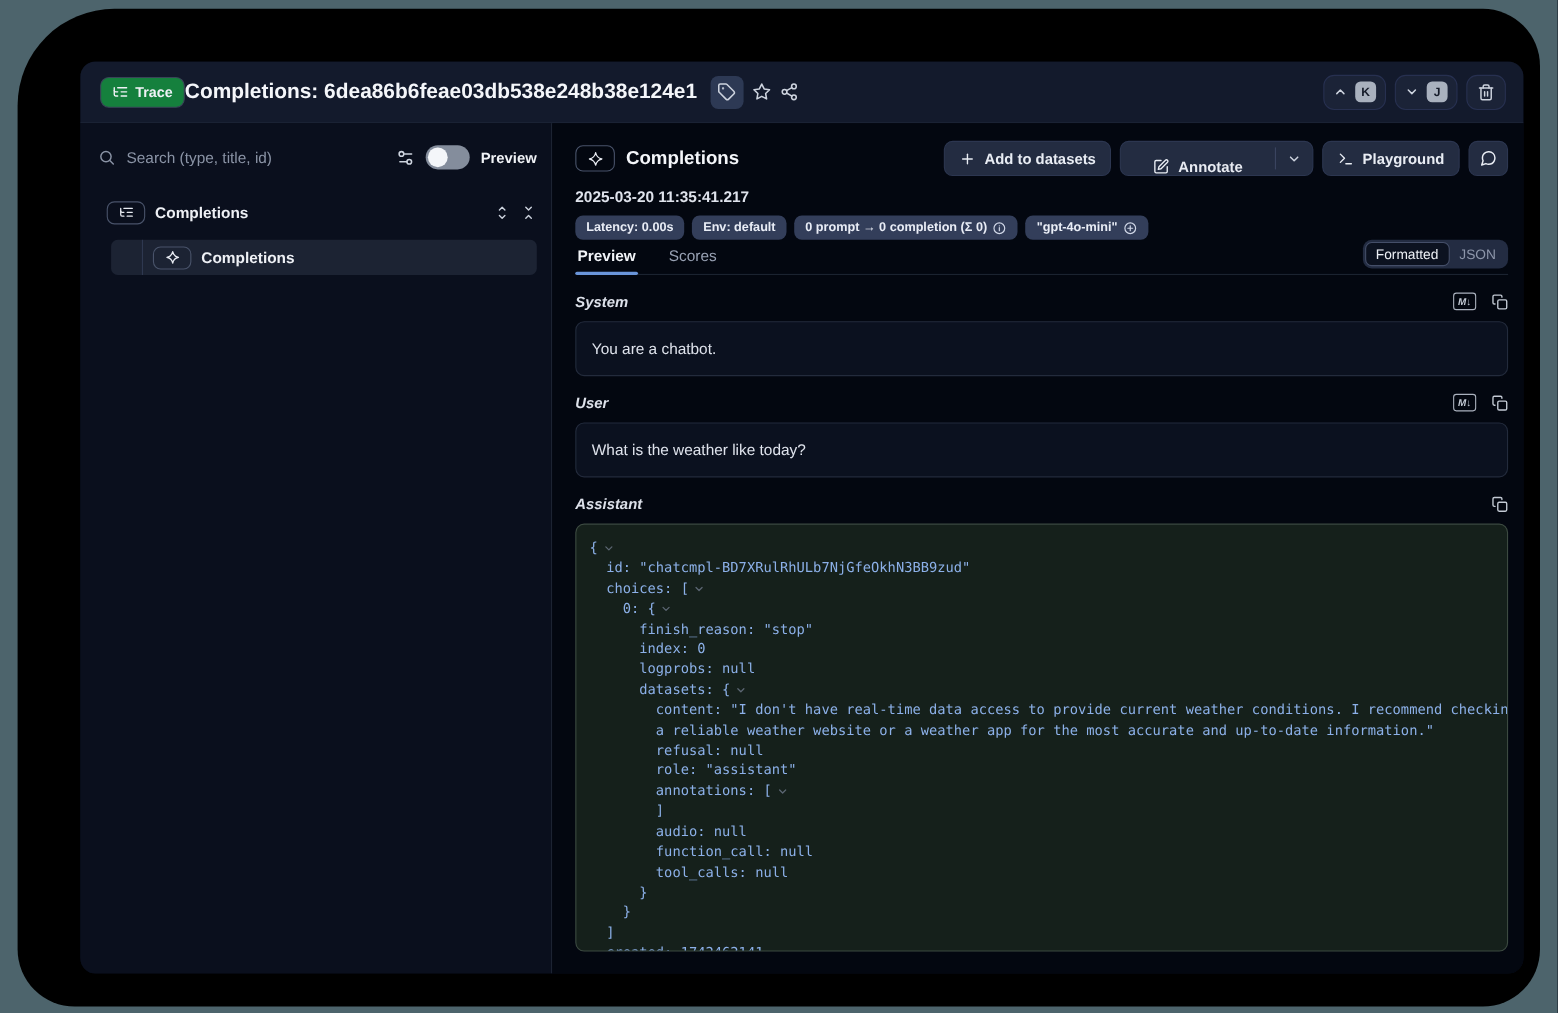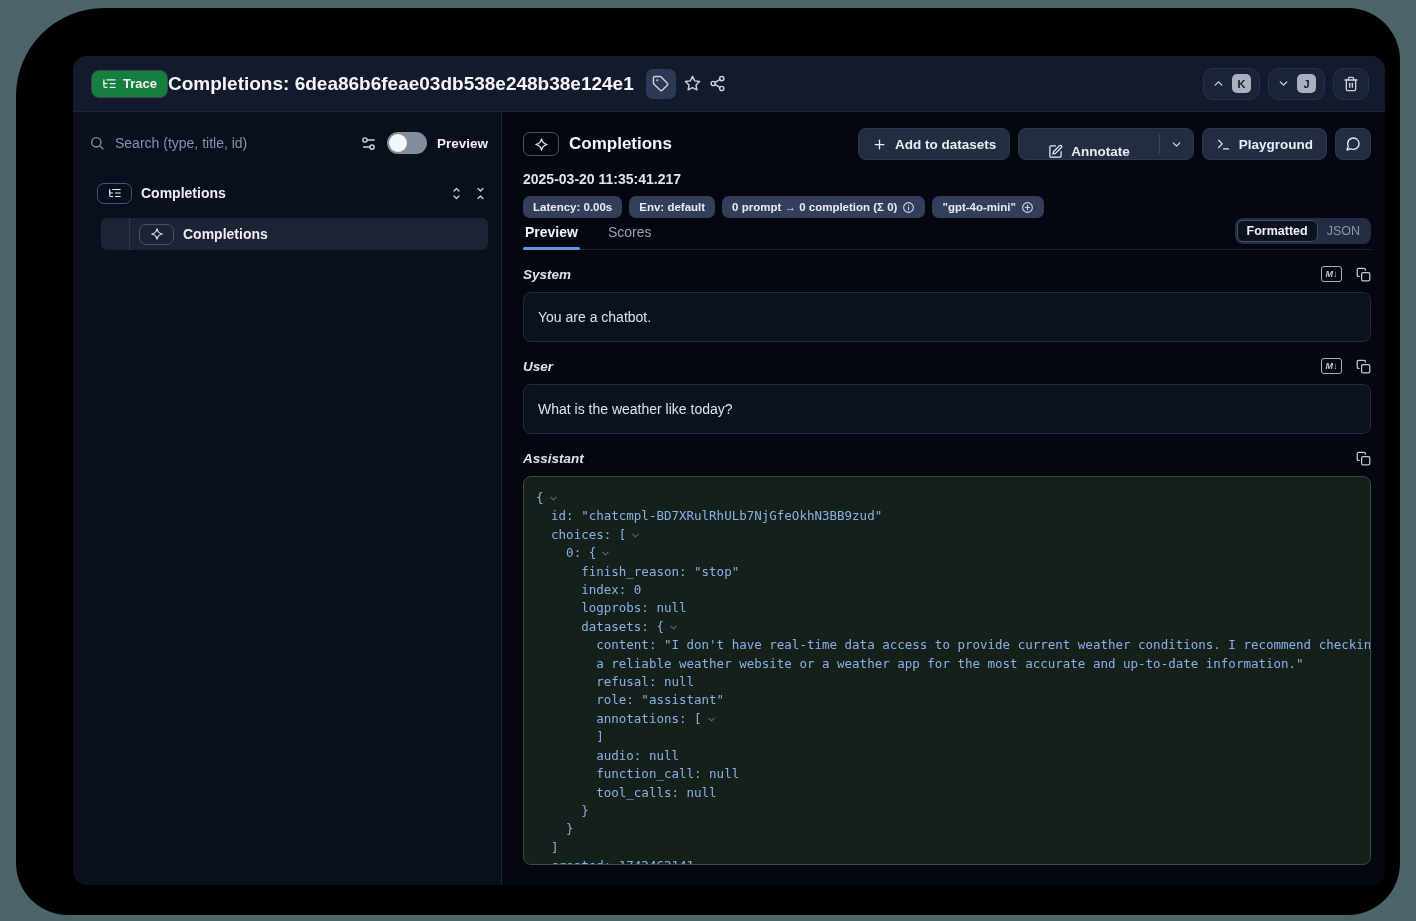--- a/index.html
+++ b/index.html
@@ -125,21 +125,21 @@
   .tabs-row { display:flex; align-items:flex-end; border-bottom:1px solid #1b2330; height:32px; }
   .tab { position:relative; padding:0 2px 9px 2px; margin-right:26px; font-size:14px; cursor:pointer; }
   .tab.active { color:#f2f4f8; font-weight:700; }
   .tab.active .underline { position:absolute; left:0; right:0; bottom:-1px; height:3px; border-radius:2px; background:#6a95da; }
   .tab.inactive { color:#98a1b3; font-weight:500; }
   .format-toggle {
     margin-left:auto; margin-bottom:5px; background:#232c42; border-radius:8px;
     display:flex; align-items:center; padding:2px; height:26px;
   }
   .seg { font-size:12.5px; padding:0 9px; height:22px; display:flex; align-items:center; cursor:pointer; }
-  .seg.active { background:#0c1220; border:1px solid #444e68; border-radius:6px; color:#eef1f6; font-weight:700; }
+  .seg.active { background:#0c1220; border:1px solid #444e68; border-radius:6px; color:#eef1f6; font-weight:400; }
   .seg.inactive { color:#8d96aa; font-weight:500; }
   
   .section { margin-top:14px; }
   .section-head { display:flex; align-items:center; height:20px;font-style:italic; }
   .section-role { font-size:13.5px; font-weight:700; color:#dde1ea; }
   .section-icons { margin-left:auto; display:flex; align-items:center; gap:14px; }
   .md-icon {
     width:21px; height:16px; border:1.4px solid #aab1bd; border-radius:3px;
     display:flex; align-items:center; justify-content:center;
     font-size:9px; font-weight:700; color:#c3cad4; cursor:pointer;

